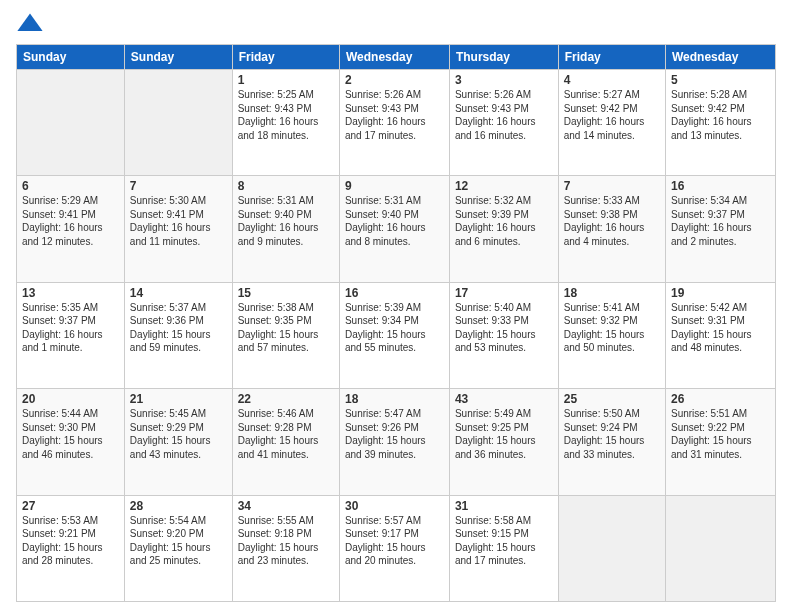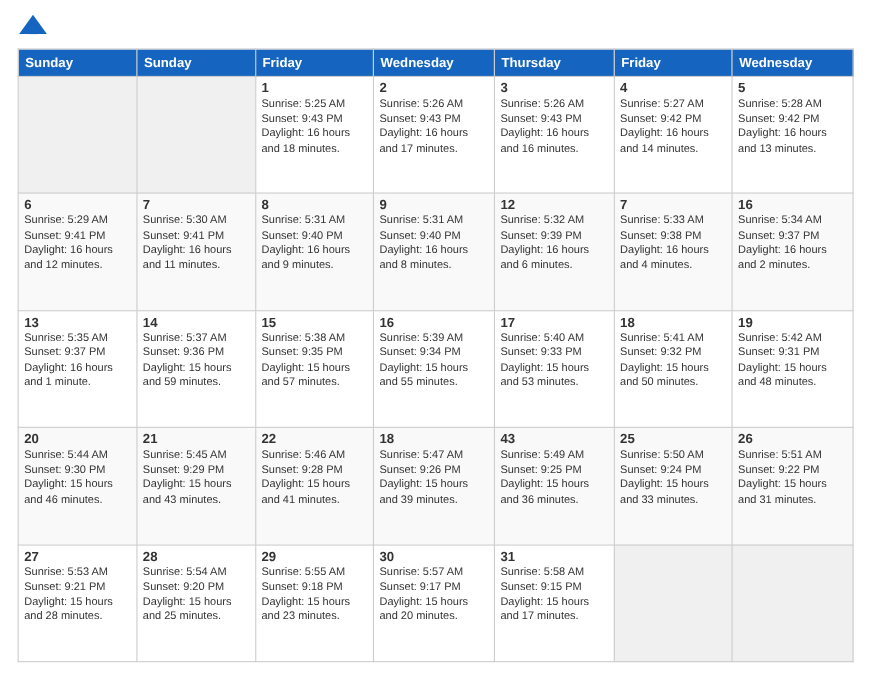--- a/index.html
+++ b/index.html
@@ -255,21 +255,21 @@
         <tr>
           <td>
             <span class="day-num">27</span>
             <div class="day-detail">Sunrise: 5:53 AM<br>Sunset: 9:21 PM<br>Daylight: 15 hours and 28 minutes.</div>
           </td>
           <td>
             <span class="day-num">28</span>
             <div class="day-detail">Sunrise: 5:54 AM<br>Sunset: 9:20 PM<br>Daylight: 15 hours and 25 minutes.</div>
           </td>
           <td>
-            <span class="day-num">29</span>
+            <span class="day-num">34</span>
             <div class="day-detail">Sunrise: 5:55 AM<br>Sunset: 9:18 PM<br>Daylight: 15 hours and 23 minutes.</div>
           </td>
           <td>
             <span class="day-num">30</span>
             <div class="day-detail">Sunrise: 5:57 AM<br>Sunset: 9:17 PM<br>Daylight: 15 hours and 20 minutes.</div>
           </td>
           <td>
             <span class="day-num">31</span>
             <div class="day-detail">Sunrise: 5:58 AM<br>Sunset: 9:15 PM<br>Daylight: 15 hours and 17 minutes.</div>
           </td>

